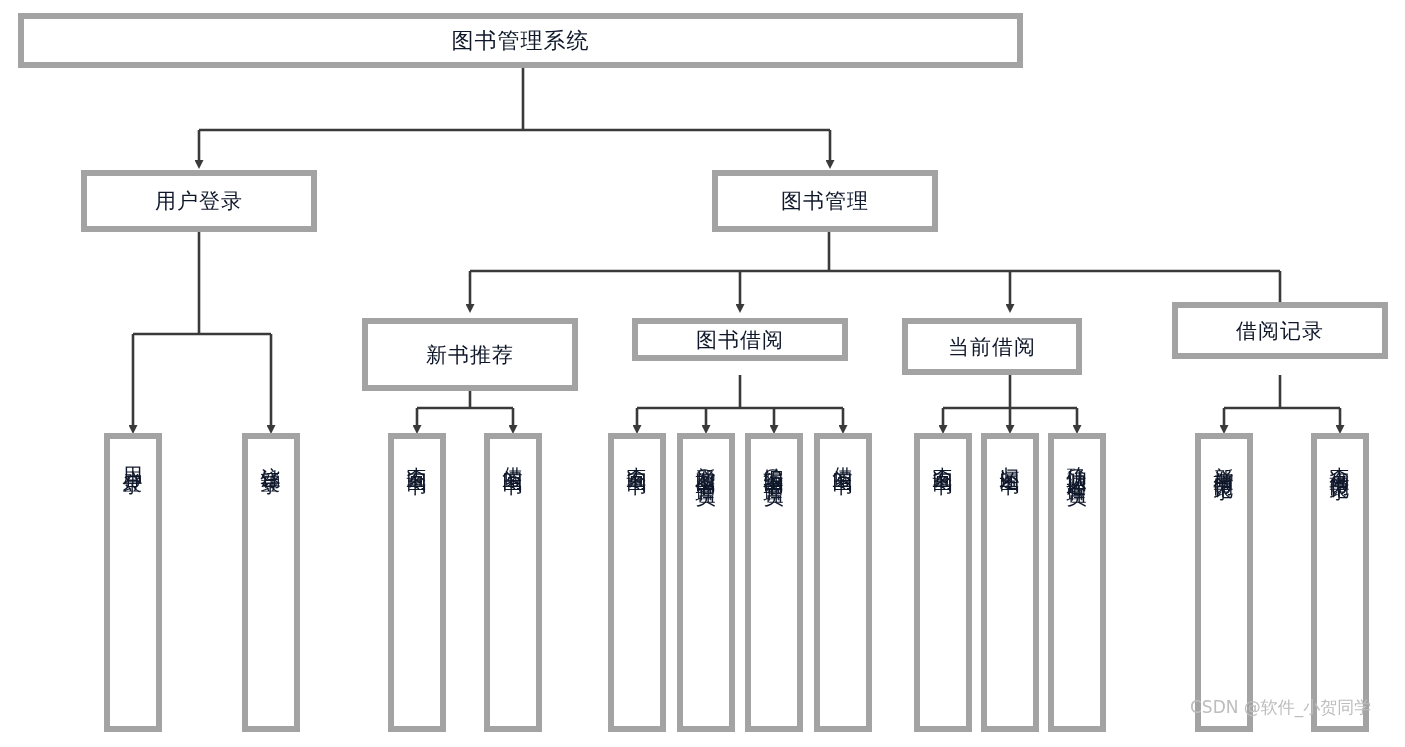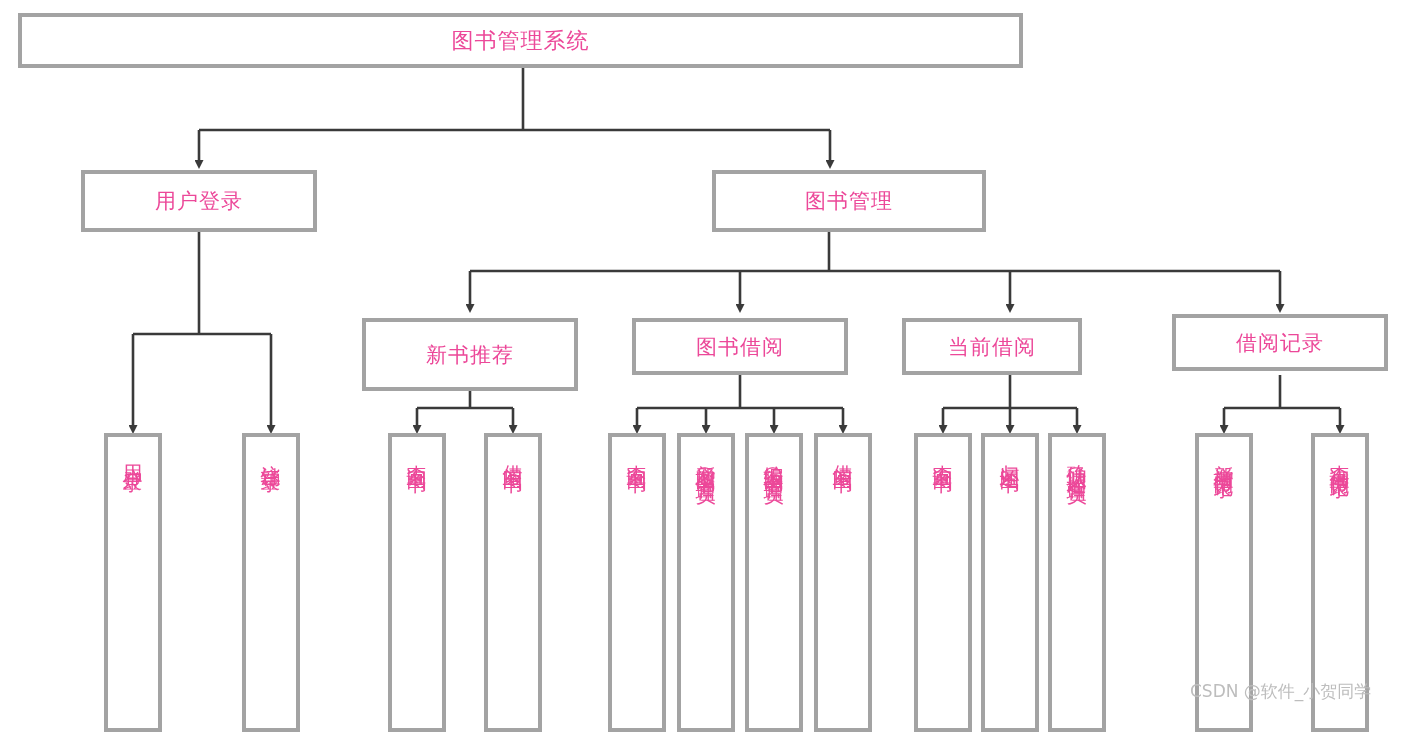--- a/index.html
+++ b/index.html
@@ -1,20 +1,20 @@
 <!DOCTYPE html>
 <html><head>
 <meta charset="utf-8">
 <style>
   html,body{margin:0;padding:0;background:#ffffff;}
   body{font-family:"DejaVu Sans","Liberation Sans",sans-serif;}
   #canvas{position:relative;width:1405px;height:747px;background:#ffffff;overflow:hidden;}
   svg#wires{position:absolute;left:0;top:0;width:1405px;height:747px;}
-  .node{position:absolute;box-sizing:border-box;border:4px solid #a3a3a3;background:#ffffff;
-        display:flex;align-items:center;justify-content:center;color:#ec4899;}
+  .node{position:absolute;box-sizing:border-box;border:6px solid #a3a3a3;background:#ffffff;
+        display:flex;align-items:center;justify-content:center;color:#0f172a;}
   .node.h{font-size:21px;letter-spacing:1px;}
   .node.root{font-size:22px;}
   .node.v{writing-mode:vertical-rl;text-orientation:upright;font-size:20px;letter-spacing:3px;
           padding:12px 0;line-height:1.0;justify-content:flex-start;align-items:center;}
   .watermark{position:absolute;color:#bdbdbd;font-size:17px;white-space:nowrap;}
 </style>
 </head>
 <body>
 
 <div id="canvas">
@@ -65,39 +65,39 @@
       <path d="M1280,375 L1280,408"></path>
       <path d="M1224,408 L1340,408"></path>
       <path d="M1224,408 L1224,426" marker-end="url(#arrow)"></path>
       <path d="M1340,408 L1340,426" marker-end="url(#arrow)"></path>
     </g>
   </svg>
 
   <div class="node root h" style="left:18px;top:13px;width:1005px;height:55px;">图书管理系统</div>
 
   <div class="node h" style="left:81px;top:170px;width:236px;height:62px;">用户登录</div>
-  <div class="node h" style="left:712px;top:170px;width:274px;height:62px;">图书管理</div>
+  <div class="node h" style="left:712px;top:170px;width:226px;height:62px;">图书管理</div>
 
   <div class="node h" style="left:362px;top:318px;width:216px;height:73px;">新书推荐</div>
-  <div class="node h" style="left:632px;top:318px;width:216px;height:57px;">图书借阅</div>
+  <div class="node h" style="left:632px;top:318px;width:216px;height:43px;">图书借阅</div>
   <div class="node h" style="left:902px;top:318px;width:180px;height:57px;">当前借阅</div>
-  <div class="node h" style="left:1172px;top:314px;width:216px;height:57px;">借阅记录</div>
+  <div class="node h" style="left:1172px;top:302px;width:216px;height:57px;">借阅记录</div>
 
   <div class="node v" style="left:104px;top:433px;width:58px;height:299px;">用户登录</div>
   <div class="node v" style="left:242px;top:433px;width:58px;height:299px;">注销登录</div>
 
   <div class="node v" style="left:388px;top:433px;width:58px;height:299px;">查询图书</div>
   <div class="node v" style="left:484px;top:433px;width:58px;height:299px;">借阅图书</div>
 
   <div class="node v" style="left:608px;top:433px;width:58px;height:299px;">查询图书</div>
   <div class="node v" style="left:677px;top:433px;width:58px;height:299px;">新增图书（管理员）</div>
   <div class="node v" style="left:745px;top:433px;width:58px;height:299px;">编辑图书（管理员）</div>
   <div class="node v" style="left:814px;top:433px;width:58px;height:299px;">借阅图书</div>
 
   <div class="node v" style="left:914px;top:433px;width:58px;height:299px;">查询图书</div>
   <div class="node v" style="left:981px;top:433px;width:58px;height:299px;">归还图书</div>
   <div class="node v" style="left:1048px;top:433px;width:58px;height:299px;">确认归还（管理员）</div>
 
   <div class="node v" style="left:1195px;top:433px;width:58px;height:299px;">新增借阅记录</div>
   <div class="node v" style="left:1311px;top:433px;width:58px;height:299px;">查询借阅记录</div>
 
-  <div class="watermark" style="left:1190px;top:680px;">CSDN @软件_小贺同学</div>
+  <div class="watermark" style="left:1190px;top:696px;">CSDN @软件_小贺同学</div>
 </div>
 
 </body></html>

